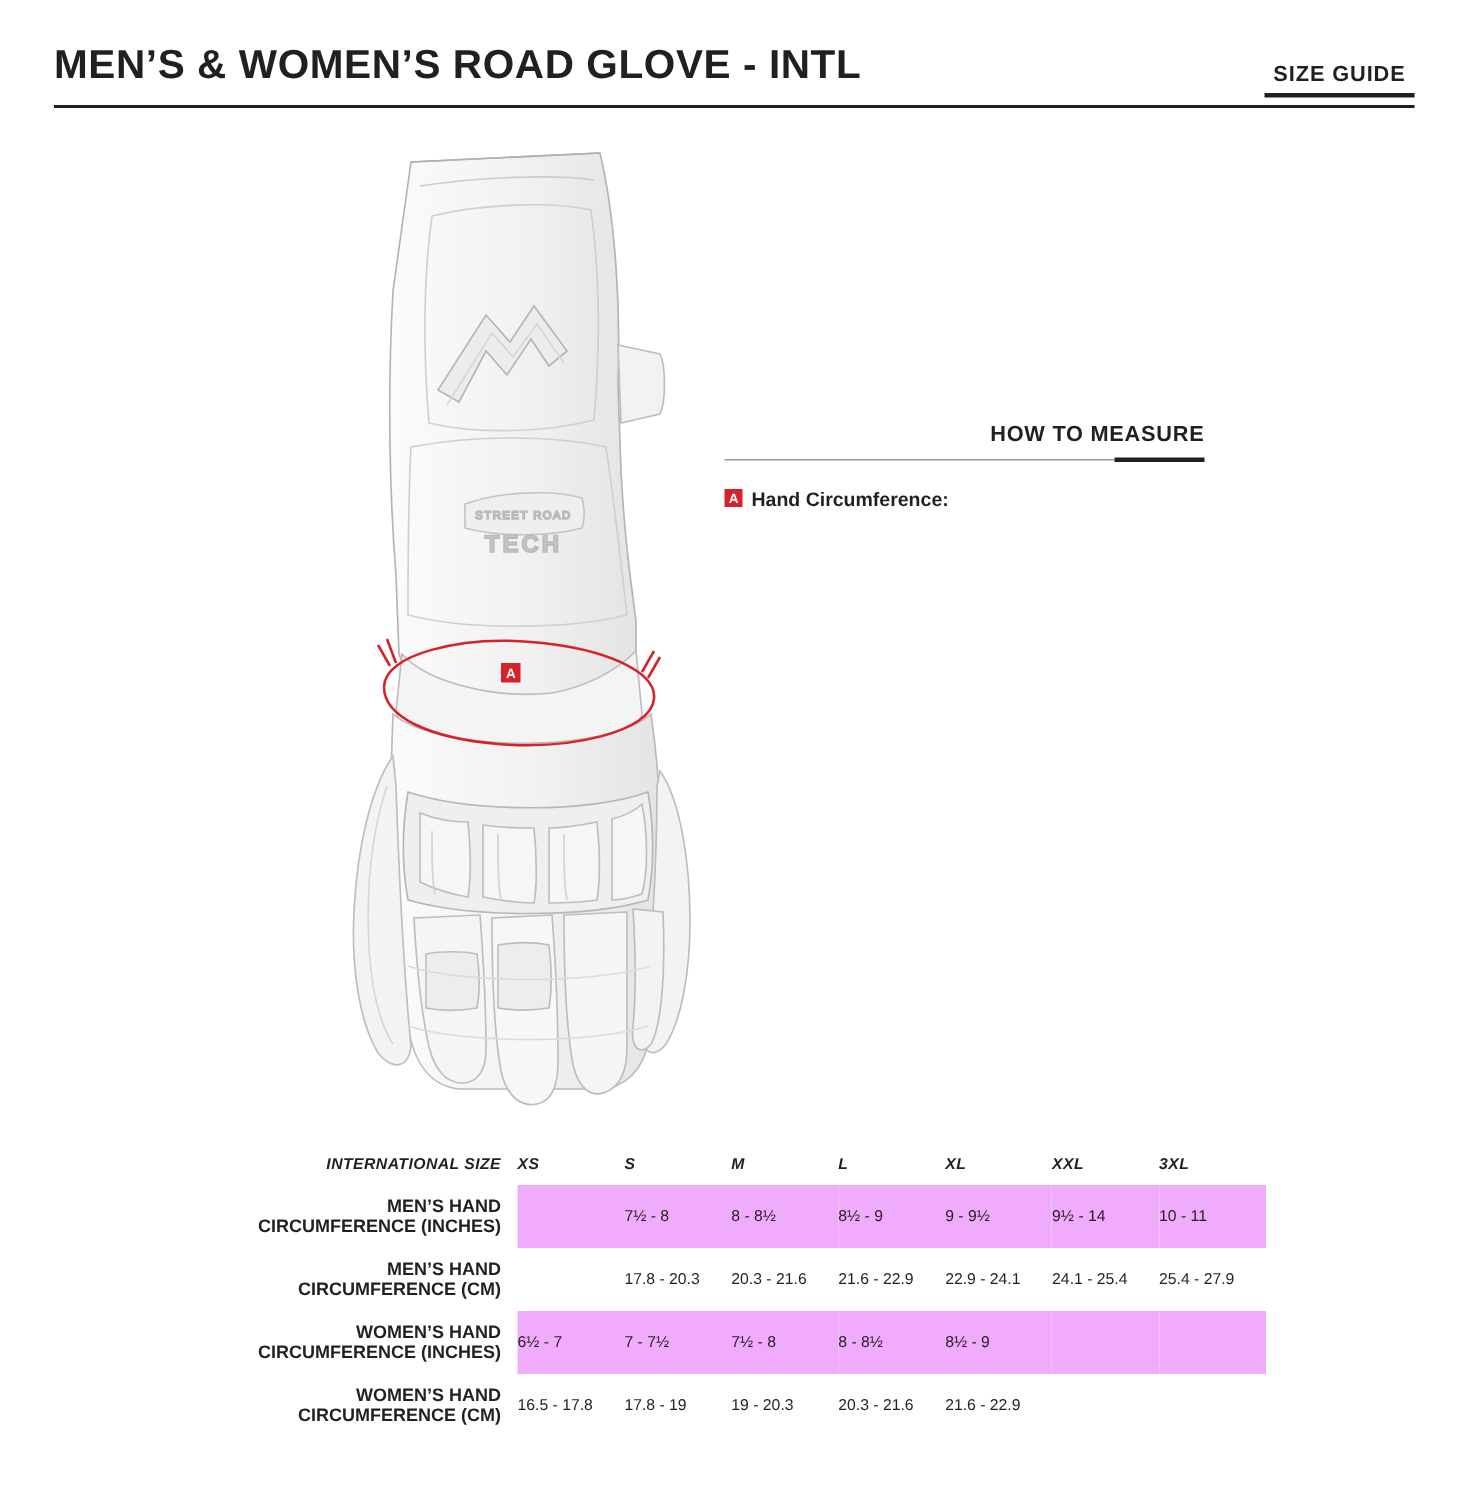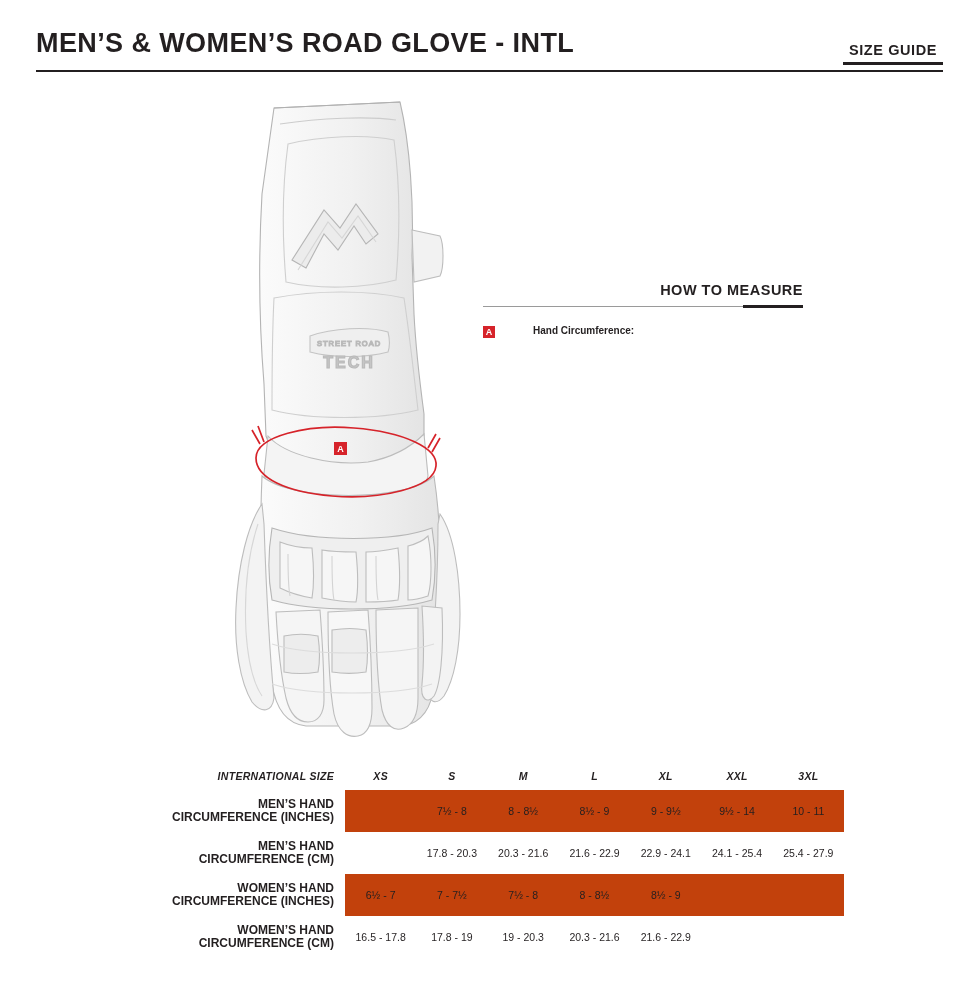--- a/index.html
+++ b/index.html
@@ -115,25 +115,24 @@
     color: #ffffff;
     font-size: 9px;
     font-weight: bold;
     line-height: 12px;
     text-align: center;
     margin-right: 6px;
     margin-top: 1px;
   }
   .howto-body { flex: 1 1 auto; }
   .howto-label {
-    font-size: 10px;
+    font-size: 13px;
     font-weight: bold;
     color: #231f20;
     margin-bottom: 2px;
-    margin-left: 32px;
   }
   .howto-text {
     font-size: 10.5px;
     line-height: 13.5px;
     color: #3a3a3a;
   }
 
   
   .table-wrap {
     position: absolute;
@@ -158,33 +157,33 @@
     font-weight: bold;
     line-height: 13px;
     color: #231f20;
   }
   .rowhead-caps {
     font-size: 10.5px;
     font-weight: bold;
     letter-spacing: 0.2px;
   }
   .datacell {
-    text-align: center;
+    text-align: left;
     font-size: 10.5px;
     color: #231f20;
     height: 42px;
   }
   .head-row .datacell,
   .head-row .rowhead {
     height: 28px;
     font-weight: bold;
     letter-spacing: 0.3px;
     font-style: italic;
   }
-  .shaded { background: #c2410c; }
+  .shaded { background: #f0abfc; }
   .blank { background: transparent; }
 </style>
 </head>
 <body>
 
 <div class="header">
   <div class="header-title">MEN’S &amp; WOMEN’S ROAD GLOVE - INTL</div>
   <div class="size-guide-wrap">
     <div class="size-guide-label">SIZE GUIDE</div>
     <div class="size-guide-rule"></div>

